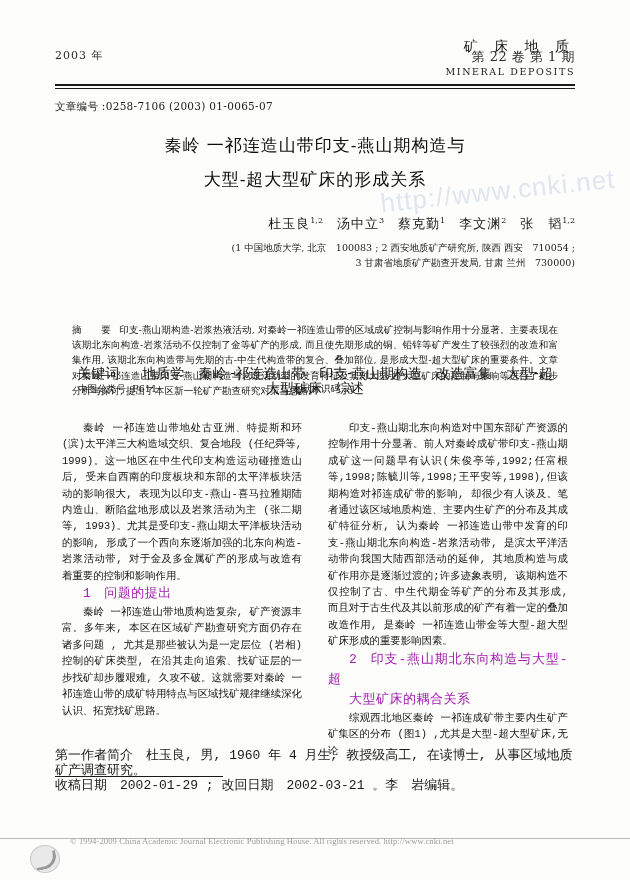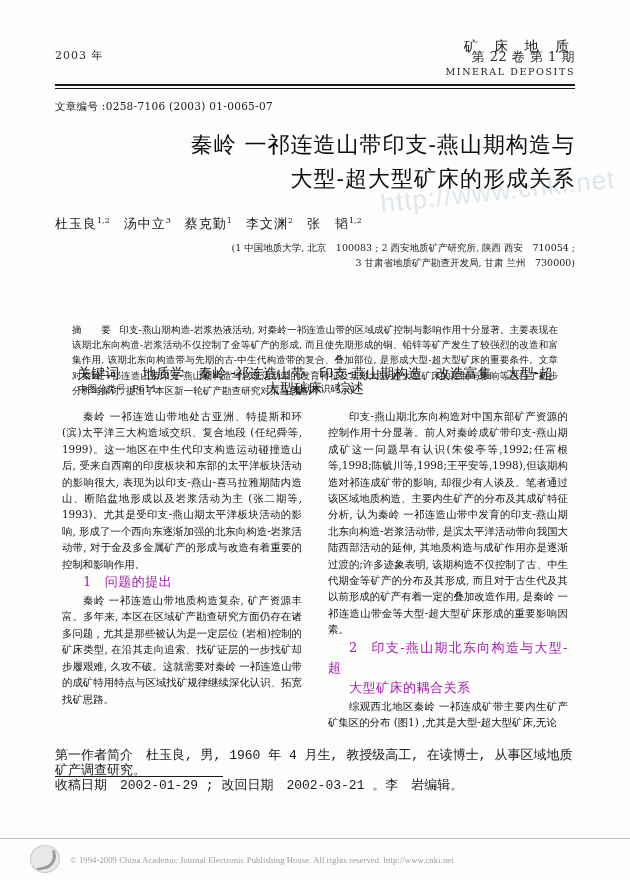--- a/index.html
+++ b/index.html
@@ -82,34 +82,34 @@
     letter-spacing: 0.3px;
     color: #1a1a1a;
   }
 
   
   .title {
     position: absolute;
     left: 55px;
     top: 128px;
     width: 520px;
-    text-align: right;
-    font-size: 22px;
+    text-align: center;
+    font-size: 17px;
     line-height: 34px;
     letter-spacing: 1px;
     color: #0d0d0d;
   }
 
   
   .authors {
     position: absolute;
     left: 55px;
     top: 215px;
     width: 520px;
-    text-align: left;
+    text-align: right;
     font-size: 13px;
     letter-spacing: 1px;
   }
   .authors sup { font-size: 8px; letter-spacing: 0; }
   .affil {
     position: absolute;
     left: 55px;
     top: 240px;
     width: 520px;
     text-align: right;
@@ -152,26 +152,27 @@
     width: 486px;
     font-size: 9.6px;
     color: #161616;
   }
   .clsrow .c1 { position: absolute; left: 6px; }
   .clsrow .c2 { position: absolute; left: 220px; }
 
   
   .col {
     position: absolute;
-    top: 408px;
+    top: 420px;
     width: 240px;
     font-size: 10.4px;
     line-height: 16.4px;
     text-align: justify;
     color: #141414;
+    font-family: Liberation Mono, monospace;
   }
   .col-l { left: 62px; }
   .col-r { left: 328px; }
   .col p { margin: 0; text-indent: 21px; }
   .sec {
     margin: 13px 0 7px 0;
     font-size: 13px;
     line-height: 20px;
     text-indent: 0;
     letter-spacing: 0.5px;
@@ -226,21 +227,21 @@
     width: 19px;
     height: 14px;
     border-bottom: 3px solid #9a9a9a;
     border-right: 3px solid #9a9a9a;
     border-radius: 0 0 14px 0;
     transform: rotate(-12deg);
   }
   .copyright {
     position: absolute;
     left: 70px;
-    top: 855px;
+    top: 836px;
     font-size: 8.6px;
     color: #9b9b9b;
     font-family: "Liberation Serif", serif;
     letter-spacing: 0.1px;
   }
 
   
   .wm {
     position: absolute;
     right: 14px;

